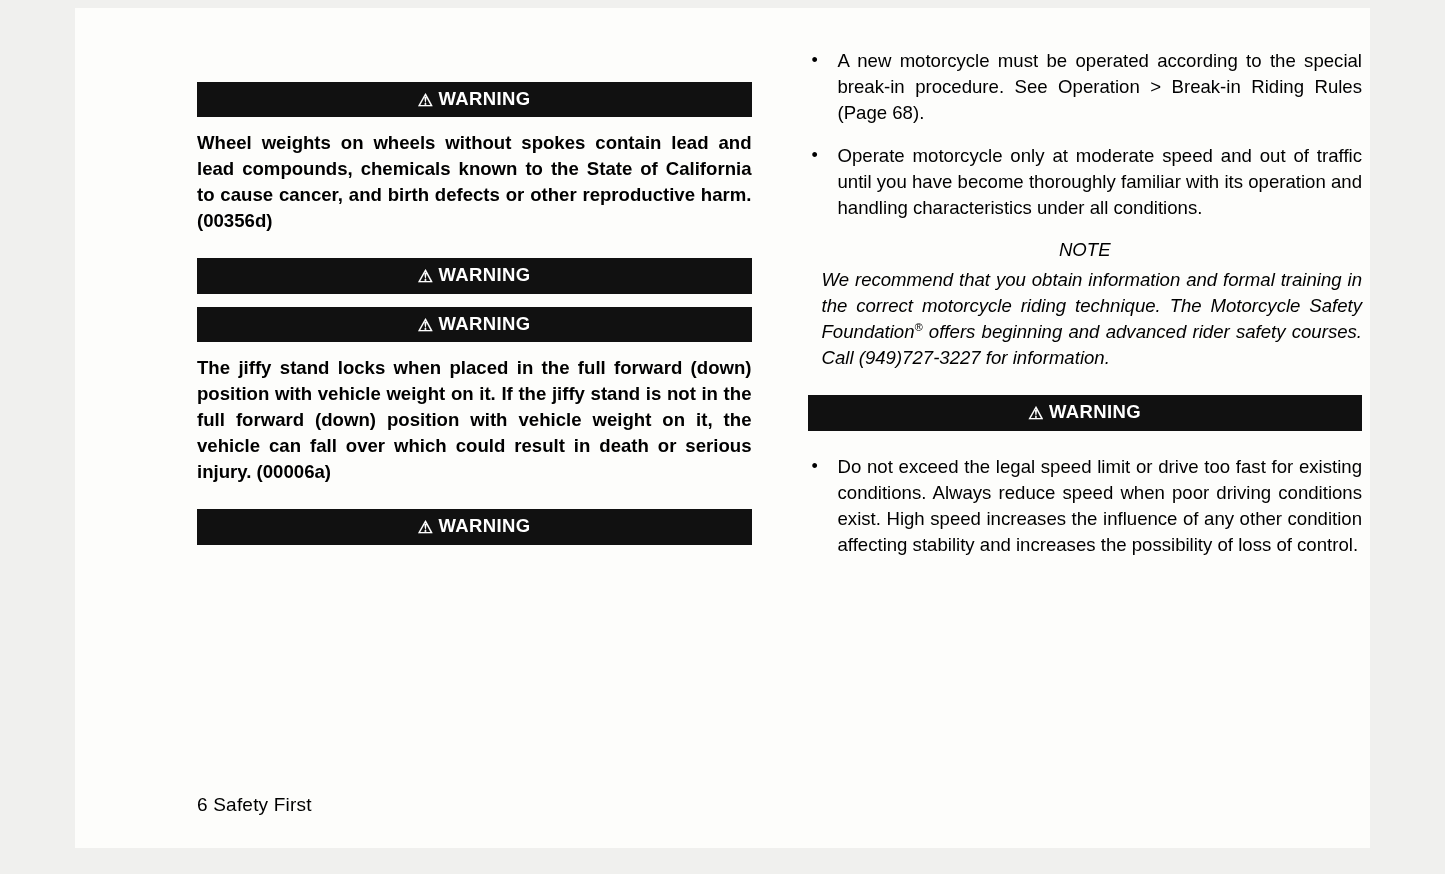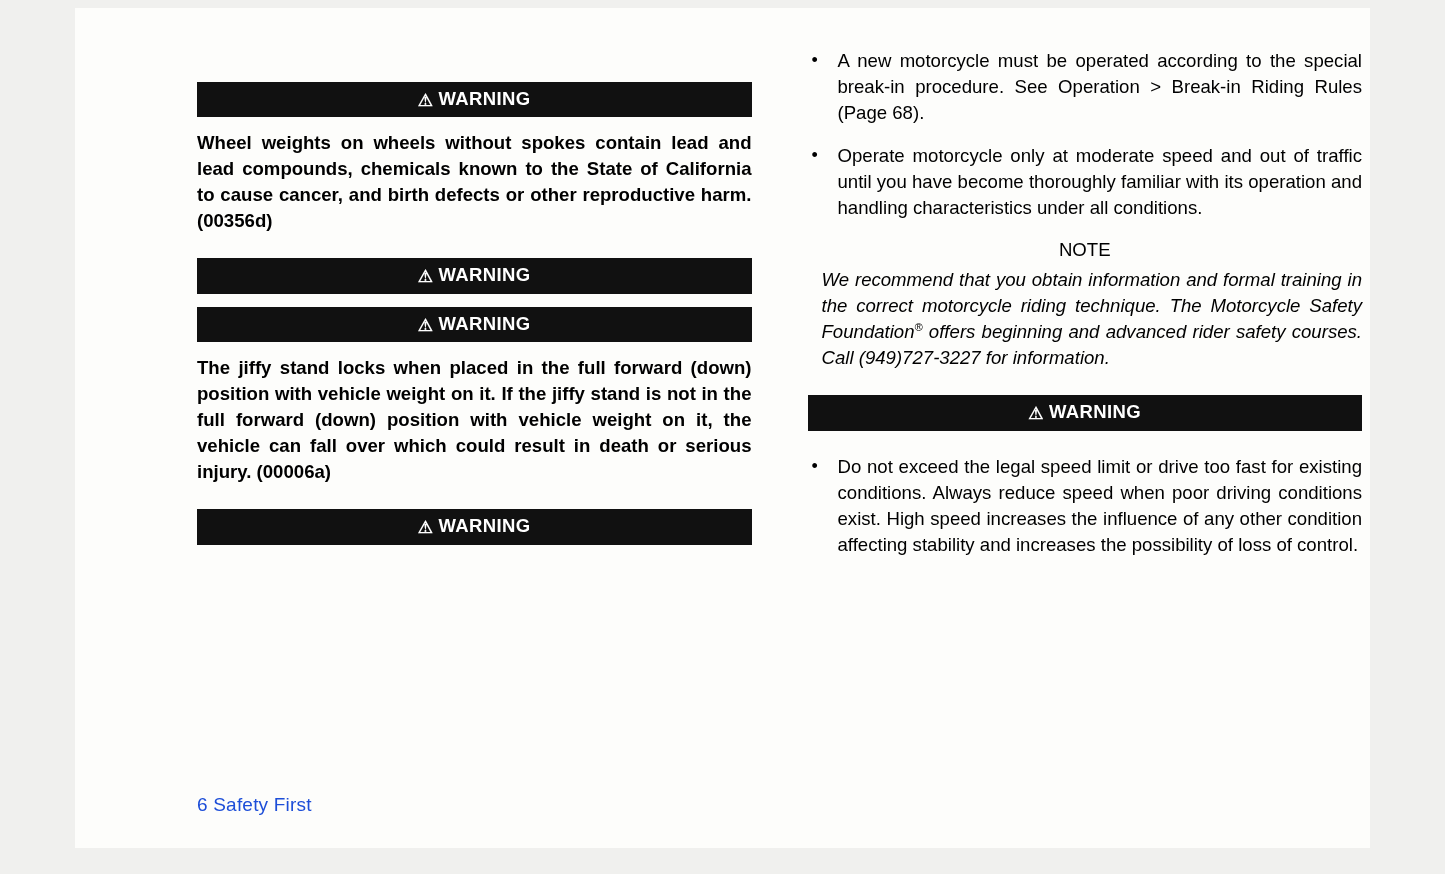--- a/index.html
+++ b/index.html
@@ -85,20 +85,21 @@
   ul.bullets li:last-child { margin-bottom: 0; }
   ul.bullets li .dot {
     position: absolute;
     left: 4px;
     top: 0;
     font-size: 18px;
     line-height: 1.40;
   }
   .note-title {
     text-align: center;
+    font-style: italic;
     font-size: 18.6px;
     margin: 18px 0 6px 0;
     color: #000;
   }
   .note-body {
     font-style: italic;
     font-size: 18.6px;
     line-height: 1.40;
     text-align: justify;
     color: #000;
@@ -107,21 +108,21 @@
   .note-body sup {
     font-size: 11px;
     vertical-align: super;
   }
   .spacer-10 { height: 10px; }
   .footer {
     position: absolute;
     left: 122px;
     bottom: 32px;
     font-size: 19px;
-    color: #1d4ed8;
+    color: #000000;
     letter-spacing: 0.2px;
   }
 </style>
 </head>
 <body>
 
 <div id="page">
   <div class="sheet">
 
     <div class="columns">

